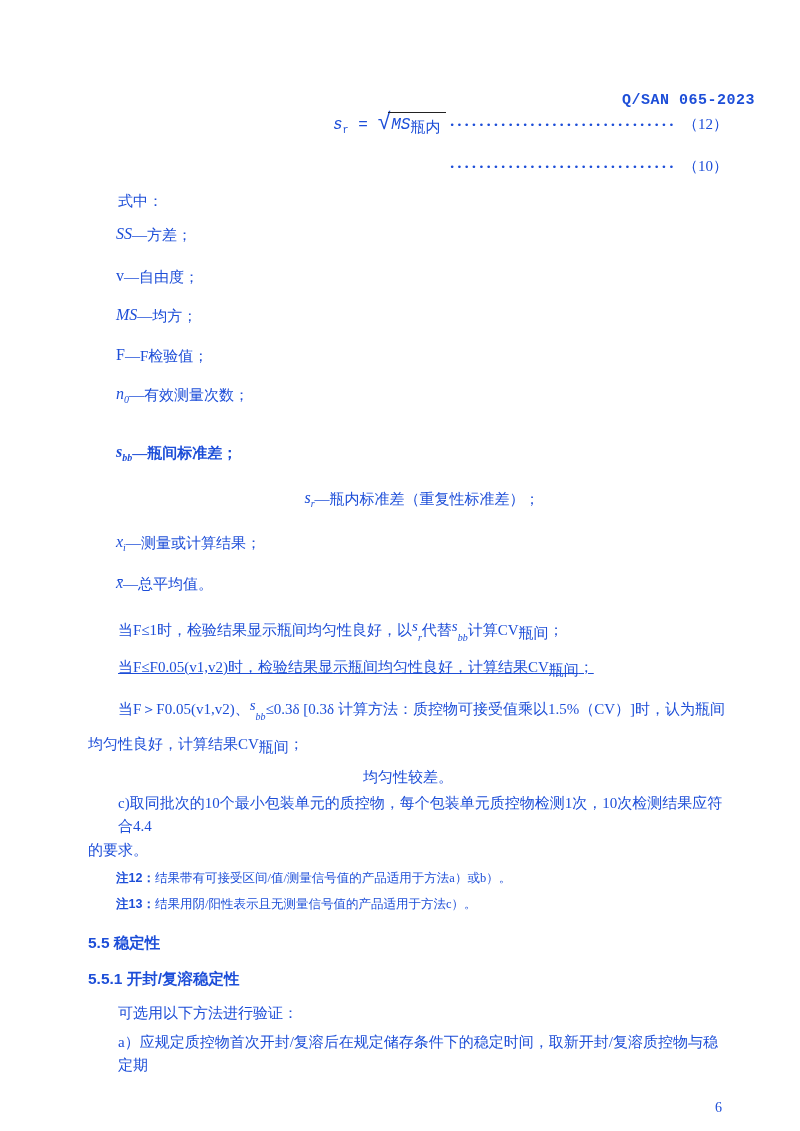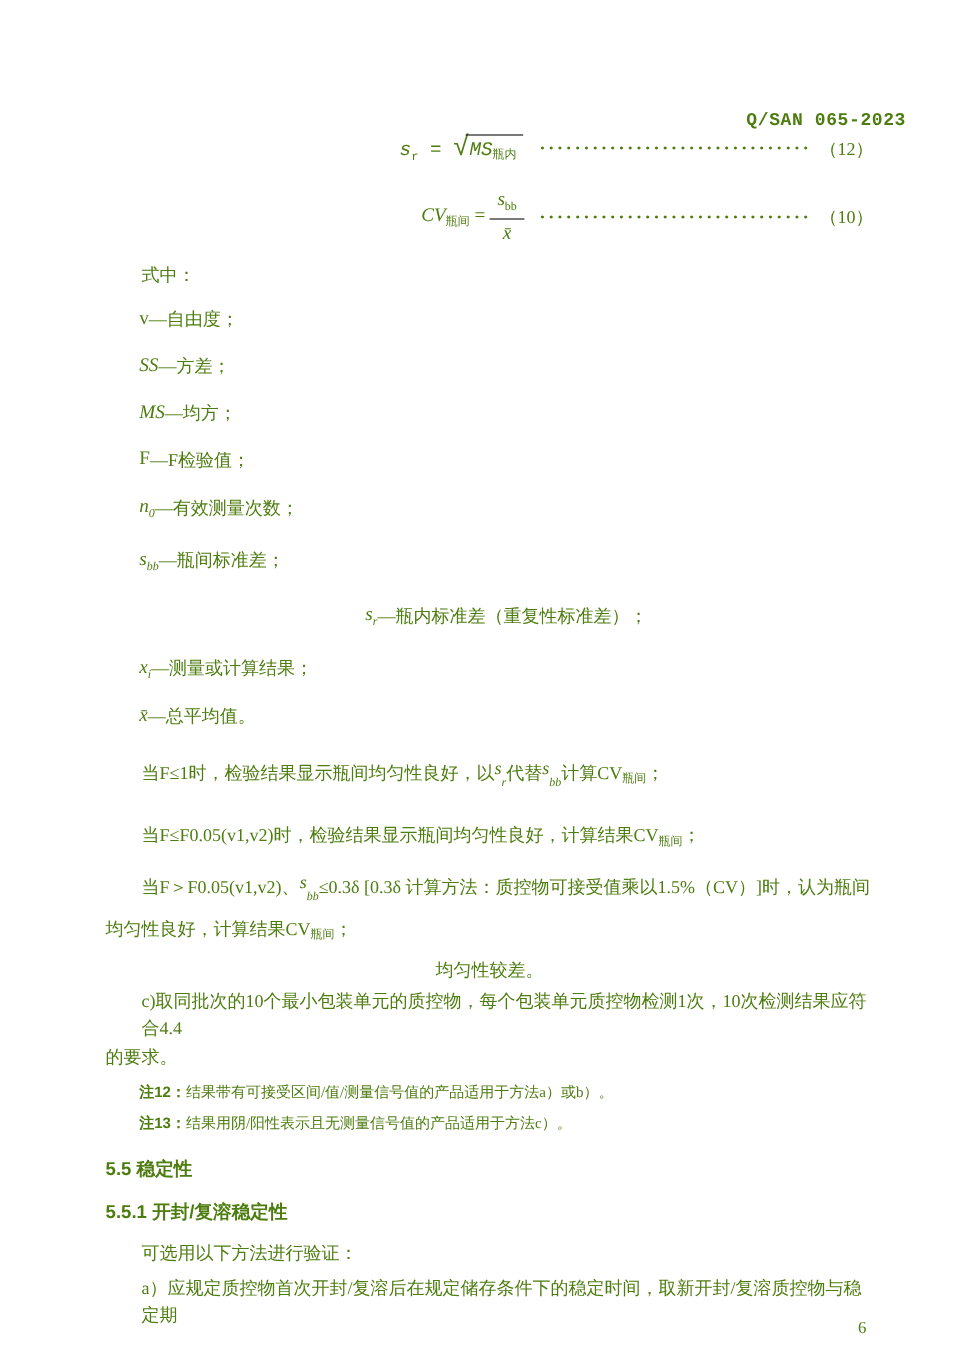--- a/index.html
+++ b/index.html
@@ -1,58 +1,58 @@
 <!DOCTYPE html>
 <html><head>
 <meta charset="utf-8">
 <style>
   html,body{margin:0;padding:0;background:#ffffff;}
   .page{
     position:relative;width:800px;height:1131px;background:#ffffff;
     font-family:"Liberation Serif","DejaVu Serif",serif;
-    font-size:15px;color:#4d7c0f;overflow:hidden;
+    font-size:15px;color:#1d4ed8;overflow:hidden;
   }
   .doc-number{
     position:absolute;top:92px;right:45px;
     font-family:"Liberation Mono","DejaVu Sans Mono",monospace;
     font-weight:bold;font-size:15px;letter-spacing:.5px;
   }
   .content{position:absolute;left:88px;right:72px;top:112px;}
   .line{line-height:23px;}
   .ind{padding-left:30px;}
   
   .f-row{display:flex;align-items:center;}
   .f-left12{margin-left:245px;font-family:Liberation Mono, monospace;}
   .f-left13{margin-left:263px;}
   .leader-group{margin-left:auto;display:flex;align-items:center;gap:7px;white-space:nowrap;}
   .dots{font-size:9px;letter-spacing:2px;line-height:1;position:relative;top:1px;font-family:"DejaVu Sans",sans-serif;}
   .f-num{font-size:15px;}
   
   .math{font-size:16px;}
   .it{font-style:italic;}
   sub{font-size:10px;}
-  .cn-sub{font-size:10px;vertical-align:-3px;}
+  .cn-sub{font-size:15px;vertical-align:-3px;}
   .sqrt{display:inline-flex;align-items:flex-start;}
   .sqrt .sign{font-size:23px;line-height:1;font-style:normal;}
   .sqrt .body{border-top:1.6px solid #222;padding:3px 6px 0 3px;margin-left:-3px;}
   .frac{display:inline-block;vertical-align:middle;text-align:center;line-height:1.25;}
   .frac .num{display:block;padding:0 6px 2px;border-bottom:1.4px solid #222;}
   .frac .den{display:block;padding-top:2px;}
   .rs{font-style:italic;position:relative;top:-4px;}
   .rs-wrap sub{position:relative;top:2px;font-style:italic;}
   
   .r13{margin-top:20px;}
   .w1{margin-top:14px;}
   
   .def{margin-top:11px;line-height:22px;padding-left:28px;}
   .def .dsym{display:inline-block;min-width:2px;position:relative;top:-1px;font-size:16px;}
-  .d1{margin-top:14px;} .d5{margin-top:16px;} .d6{margin-top:18px;text-align:center;} .d7{margin-top:16px;} .d8{margin-top:12px;}
+  .d1{margin-top:14px;} .d5{margin-top:30px;font-weight:bold;} .d6{margin-top:18px;text-align:center;} .d7{margin-top:16px;} .d8{margin-top:12px;}
   .isub sub{font-style:italic;}
   
-  .pf1{margin-top:18px;} .pf2{margin-top:24px;}
+  .pf1{margin-top:18px;} .pf2{margin-top:9px;text-decoration:underline;}
   .pf3a{margin-top:16px;} .pf3b{margin-top:7px;}
   .pf4a{margin-top:16px;} .pf4b{margin-top:7px;text-align:center;}
   .pc1{margin-top:3px;} .pc2{margin-top:1px;}
   
   .note{margin-top:6px;line-height:20px;font-size:12.5px;padding-left:28px;}
   .note .nlabel{font-family:"Liberation Sans","DejaVu Sans",sans-serif;font-weight:bold;}
   
   .heading{font-family:"Liberation Sans","DejaVu Sans",sans-serif;font-weight:bold;font-size:15.5px;line-height:22px;}
   .h55{margin-top:18px;} .h551{margin-top:14px;}
   .pintro{margin-top:12px;} .pa1{margin-top:6px;}
@@ -76,35 +76,30 @@
             <span class="body"><span class="it">MS</span><sub class="cn-sub">瓶内</sub></span>
           </span>
       </span>
       <span class="leader-group">
         <span class="dots">•••••••••••••••••••••••••••••••</span>
         <span class="f-num">（12）</span>
       </span>
     </div>
 
     <div class="f-row r13">
-      <span class="math f-left13">
-        <span class="it">CV</span><sub class="cn-sub">瓶间</sub>
-        <span>=</span>
-        <span class="frac"><span class="num"><span class="it">s</span><sub>bb</sub></span><span class="den it">x̄</span></span>
-      </span>
       <span class="leader-group">
         <span class="dots">•••••••••••••••••••••••••••••••</span>
         <span class="f-num">（10）</span>
       </span>
     </div>
 
     <div class="line ind w1">式中：</div>
 
+    <div class="def"><span class="dsym it"><span>SS</span><sub></sub></span><span>—方差；</span></div>
     <div class="def d1"><span class="dsym"><span>v</span><sub></sub></span><span>—自由度；</span></div>
-    <div class="def"><span class="dsym it"><span>SS</span><sub></sub></span><span>—方差；</span></div>
     <div class="def"><span class="dsym it"><span>MS</span><sub></sub></span><span>—均方；</span></div>
     <div class="def"><span class="dsym"><span>F</span><sub></sub></span><span>—F检验值；</span></div>
     <div class="def"><span class="dsym it"><span>n</span><sub>0</sub></span><span>—有效测量次数；</span></div>
     <div class="def d5 isub"><span class="dsym it"><span>s</span><sub>bb</sub></span><span>—瓶间标准差；</span></div>
     <div class="def d6 isub"><span class="dsym it"><span>s</span><sub>r</sub></span><span>—瓶内标准差（重复性标准差）；</span></div>
     <div class="def d7 isub"><span class="dsym it"><span>x</span><sub>i</sub></span><span>—测量或计算结果；</span></div>
     <div class="def d8"><span class="dsym it"><span>x̄</span><sub></sub></span><span>—总平均值。</span></div>
 
     <div class="line ind pf1">
       <span>当F≤1时，检验结果显示瓶间均匀性良好，以</span><span class="rs-wrap"><span class="rs">s</span><sub>r</sub></span><span>代替</span><span class="rs-wrap"><span class="rs">s</span><sub>bb</sub></span><span>计算CV</span><sub class="cn-sub">瓶间</sub><span>；</span>

